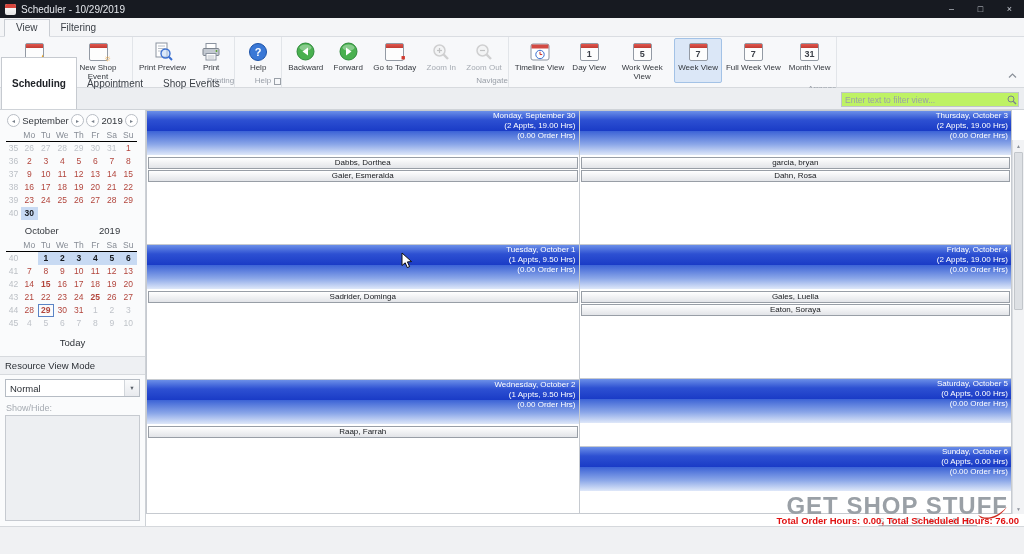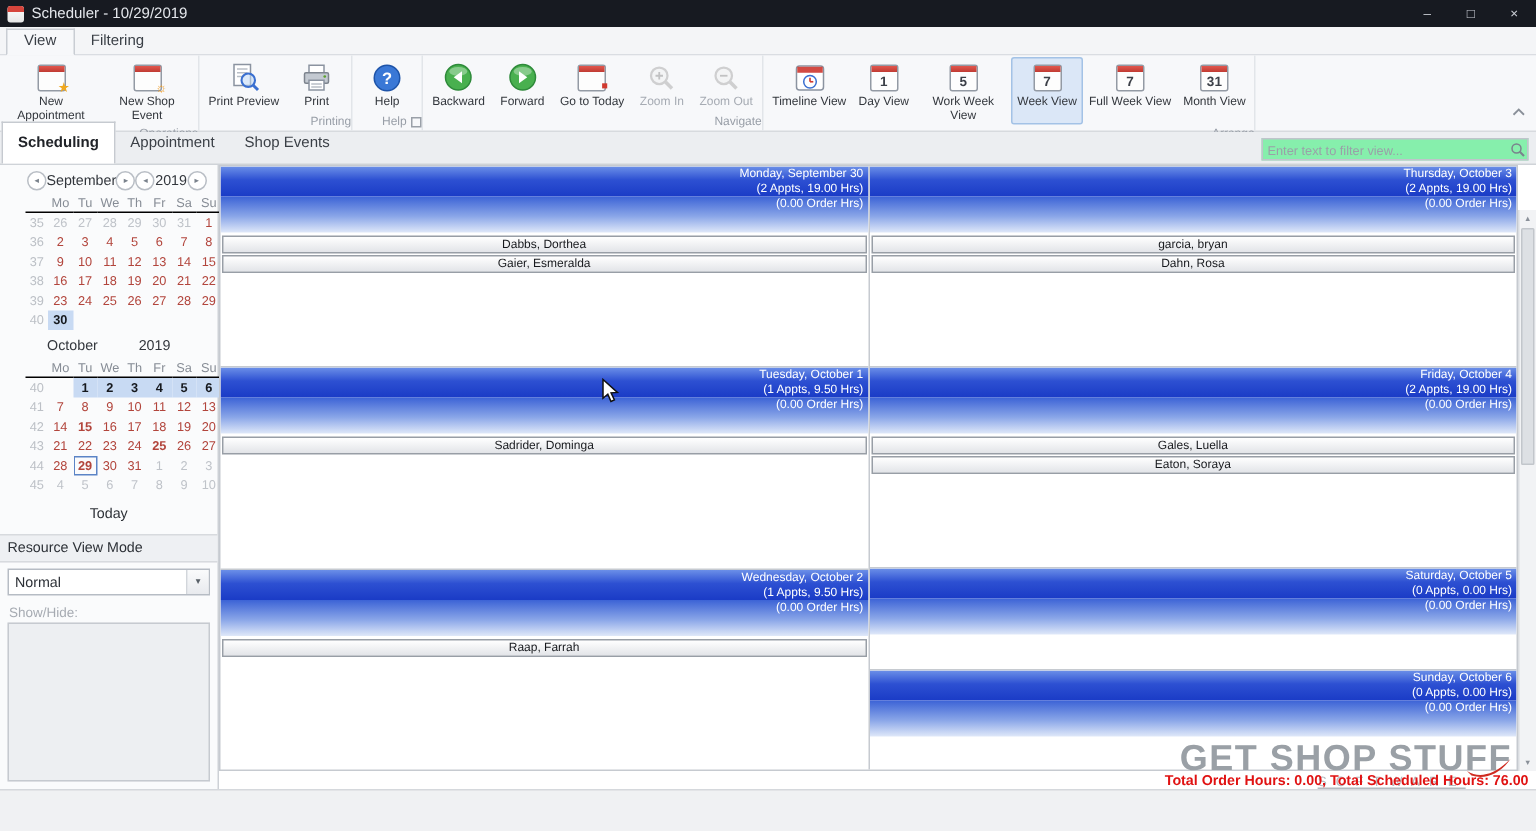--- a/index.html
+++ b/index.html
@@ -44,33 +44,33 @@
   .calicon::before { content:""; position:absolute; top:0; left:0; right:0; height:4px;
     background:linear-gradient(#e2574e,#c03b33); }
   .calnum { font-size:9px; font-weight:bold; color:#3c4048; line-height:12px; }
   .ovl { position:absolute; font-size:9px; line-height:9px; }
   .ovl.star { right:-4px; bottom:-3px; color:#f0a81e; }
   .ovl.sun  { right:-5px; bottom:-3px; color:#f09a1e; }
   .ovl.dot  { right:-2px; bottom:-2px; color:#d03a30; font-size:7px; }
   
   .tabstrip { position:absolute; top:88px; left:0; right:0; height:22px; background:#eceef1;
     border-bottom:1px solid #cfd3d8; display:flex; align-items:flex-end; padding-left:1px; box-sizing:border-box; }
-  .dtab { font-size:10px; padding:8px 10px; color:#3a3f46; }
+  .dtab { font-size:10px; padding:20px 10px; color:#3a3f46; }
   .dtab.active { background:#fff; border:1px solid #c6cad0; border-bottom:none; font-weight:bold; color:#202328; }
-  .filterbox { position:absolute; right:5px; top:4px; width:178px; height:15px; background:#86efac;
+  .filterbox { position:absolute; right:5px; top:4px; width:178px; height:15px; background:#bef264;
     border:1px solid #bfc4cb; display:flex; align-items:center; box-sizing:border-box; }
   .filterbox input { flex:1; border:none; outline:none; font-size:8.5px; color:#555; padding:0 3px;
     font-family:inherit; background:transparent; min-width:0; }
   .filterbox input::placeholder { color:#9aa0a8; }
   .filter-mag { flex:none; width:13px; display:flex; justify-content:center; }
   
   .content { position:absolute; top:110px; left:0; right:0; bottom:27px; display:flex; }
   .sidebar { width:146px; flex:none; background:#fafbfc; border-right:1px solid #cdd1d6;
     display:flex; flex-direction:column; box-sizing:border-box; }
-  .minical { margin:3px 17px 0; }
+  .minical { margin:3px 6px 0; }
   .mc-head { height:15px; display:flex; align-items:center; justify-content:space-between; padding:0 1px; }
   .mc-arrow { width:11px; height:11px; border:1px solid #b9bec5; border-radius:50%; display:flex;
     align-items:center; justify-content:center; font-size:5px; color:#7a828c; background:#fff; flex:none; }
   .mc-arrow.hid { visibility:hidden; }
   .mc-month,.mc-year { font-size:9.5px; color:#33373d; }
   .mc-grid { display:grid; grid-template-columns:15px repeat(7,16.5px); margin-top:1px; }
   .mc-grid > div { height:13px; line-height:13px; text-align:center; font-size:8.5px; box-sizing:border-box; }
   .wknum { color:#bcc0c6; font-size:7.5px; }
   .dhd { color:#868c95; border-bottom:1px solid #000000; }
   .dcell { color:#b2453c; }

